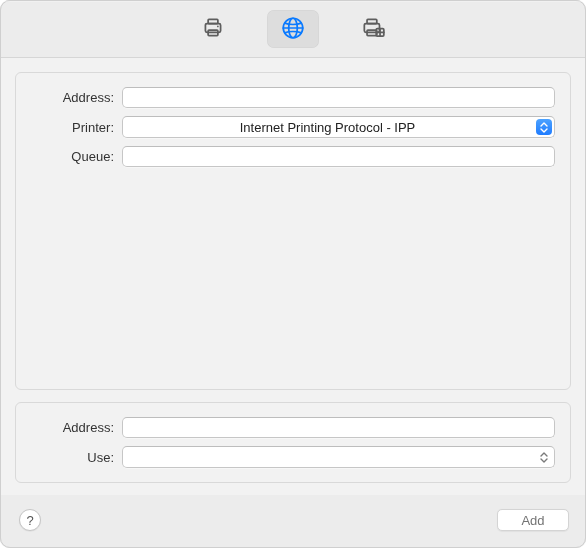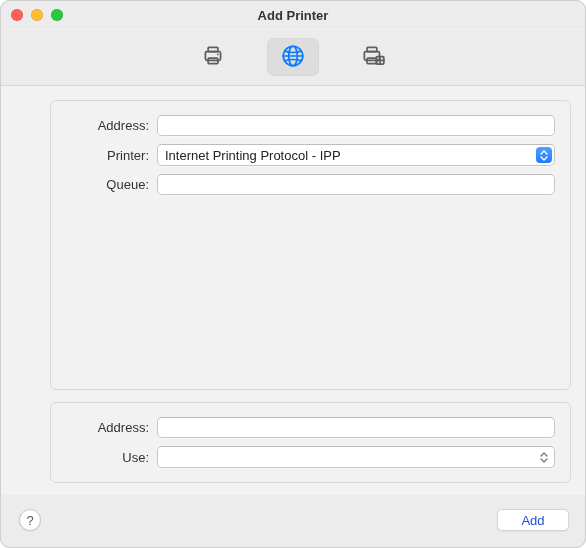--- a/index.html
+++ b/index.html
@@ -85,21 +85,20 @@
     flex: 1;
     background: #f2f2f2;
     padding: 14px 14px 12px 14px;
     display: flex;
     flex-direction: column;
   }
   .panel {
     background: #f2f2f2;
     border: 1px solid #d9d9d9;
     border-radius: 6px;
-    margin-left: 35px;
   }
   .panel.top {
     flex: 1;
     padding: 14px 15px 10px 12px;
     display: flex;
     flex-direction: column;
   }
   .panel.bottom {
     margin-top: 12px;
     padding: 14px 15px 14px 12px;
@@ -144,26 +143,26 @@
     position: relative;
     width: 100%;
     height: 22px;
     background: #fff;
     border: 1px solid #c6c6c6;
     border-top-color: #bdbdbd;
     border-radius: 5px;
     box-sizing: border-box;
     display: flex;
     align-items: center;
-    padding-left: 7px;
     padding-right: 22px;
     font-size: 13px;
     color: #222;
     box-shadow: 0 0.5px 0 rgba(255,255,255,0.8);
     user-select: none;
+    justify-content: center;
   }
   .select .arrows {
     position: absolute;
     right: 2px;
     top: 2px;
     width: 16px;
     height: 16px;
     border-radius: 4px;
     display: flex;
     flex-direction: column;
@@ -200,38 +199,30 @@
     box-shadow: 0 0.5px 1px rgba(0,0,0,0.08);
     cursor: default;
   }
   .add-btn {
     min-width: 72px;
     height: 22px;
     background: #fff;
     border: 1px solid #d4d4d4;
     border-radius: 5px;
     font-size: 13px;
-    color: #1d4ed8;
+    color: #737373;
     padding: 0 16px;
     box-shadow: 0 0.5px 1px rgba(0,0,0,0.05);
   }
 </style>
 </head>
 <body>
 
 <div class="window">
 
-  <div class="titlebar">
-    <div class="traffic-lights">
-      <div class="dot red"></div>
-      <div class="dot yellow"></div>
-      <div class="dot green"></div>
-    </div>
-    <div class="title">Add Printer</div>
-  </div>
 
   <div class="toolbar">
     <div class="tab">
       <span>
         <svg viewBox="0 0 24 24" fill="none" stroke="currentColor" stroke-width="1.6" stroke-linejoin="round" stroke-linecap="round">
           <rect x="5" y="8" width="14" height="8" rx="1.5"></rect>
           <rect x="7.5" y="4" width="9" height="4" rx="0.8"></rect>
           <rect x="7.5" y="14" width="9" height="5" rx="0.8"></rect>
           <circle cx="16.5" cy="10.5" r="0.8" fill="currentColor" stroke="none"></circle>
         </svg>

